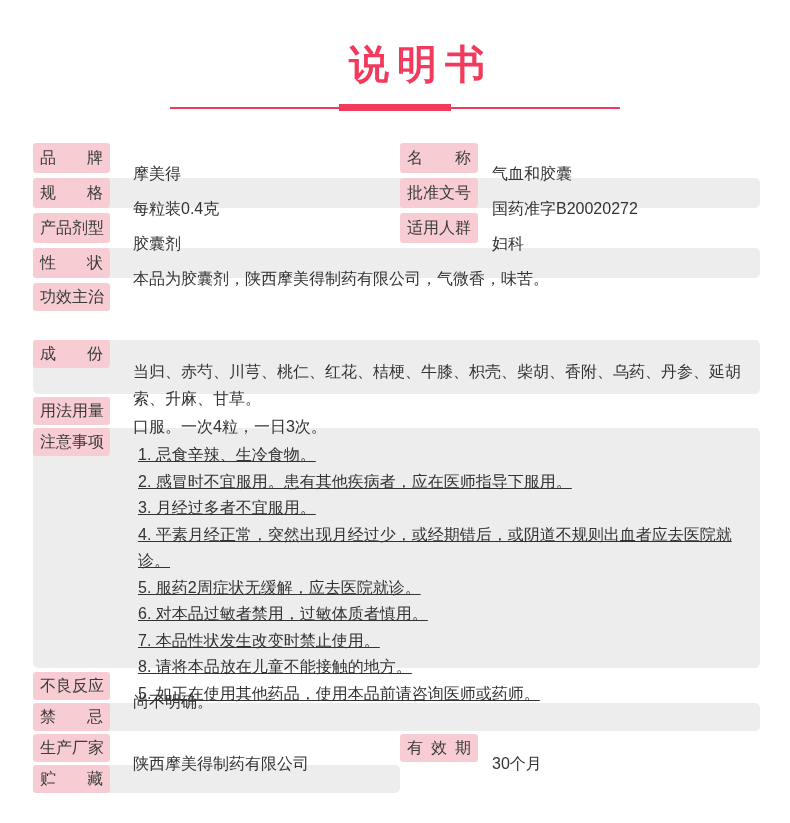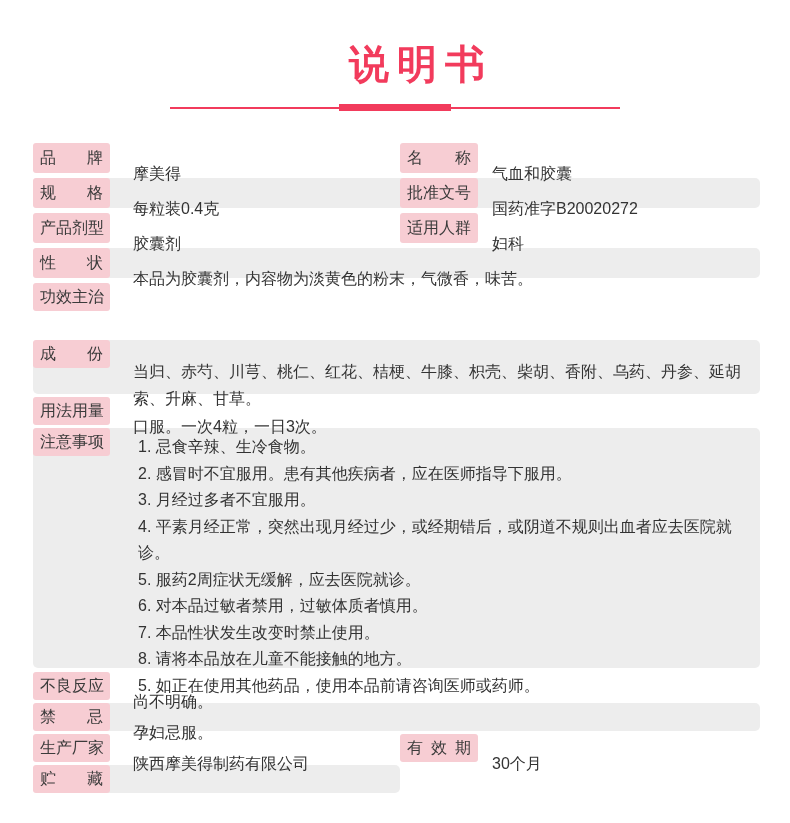--- a/index.html
+++ b/index.html
@@ -50,22 +50,22 @@
   .val{
     position:absolute;left:112px;top:0;height:100%;
     display:flex;align-items:center;padding-left:21px;z-index:1;white-space:nowrap;margin-top:16px;
   }
   .val2{left:478px;padding-left:14px;}
   .val.block{
     display:block;height:auto;top:2px;right:30px;
     line-height:27px;white-space:normal;
   }
   .items{
-    position:absolute;left:112px;right:30px;top:6px;
-    padding-left:26px;line-height:26.5px;z-index:1;
+    position:absolute;left:112px;right:30px;top:14px;
+    padding-left:26px;line-height:26.5px;z-index:1;text-decoration:underline;
   }
 </style>
 </head>
 <body>
 
 <div class="page">
 
   <div class="title">说明书</div>
   <div class="divider">
     <div class="thin"></div>
@@ -117,21 +117,21 @@
       </div>
     <div class="val val2">妇科</div>
   </div>
 
   <div class="row r3">
     <span class="band"></span>
     <div class="lbl">
         <span>性</span>
         <span>状</span>
       </div>
-    <div class="val">本品为胶囊剂，内容物为淡黄色的粉末，气微香，味苦。</div>
+    <div class="val">本品为胶囊剂，陕西摩美得制药有限公司，气微香，味苦。</div>
   </div>
 
   <div class="row r4 multi">
     <div class="lbl">
         <span>功</span>
         <span>效</span>
         <span>主</span>
         <span>治</span>
       </div>
   </div>
@@ -185,21 +185,20 @@
       </div>
     <div class="val">尚不明确。</div>
   </div>
 
   <div class="row r9">
     <span class="band"></span>
     <div class="lbl">
         <span>禁</span>
         <span>忌</span>
       </div>
-    <div class="val">孕妇忌服。</div>
   </div>
 
   <div class="row r10">
     <div class="lbl">
         <span>生</span>
         <span>产</span>
         <span>厂</span>
         <span>家</span>
       </div>
     <div class="val">陕西摩美得制药有限公司</div>

